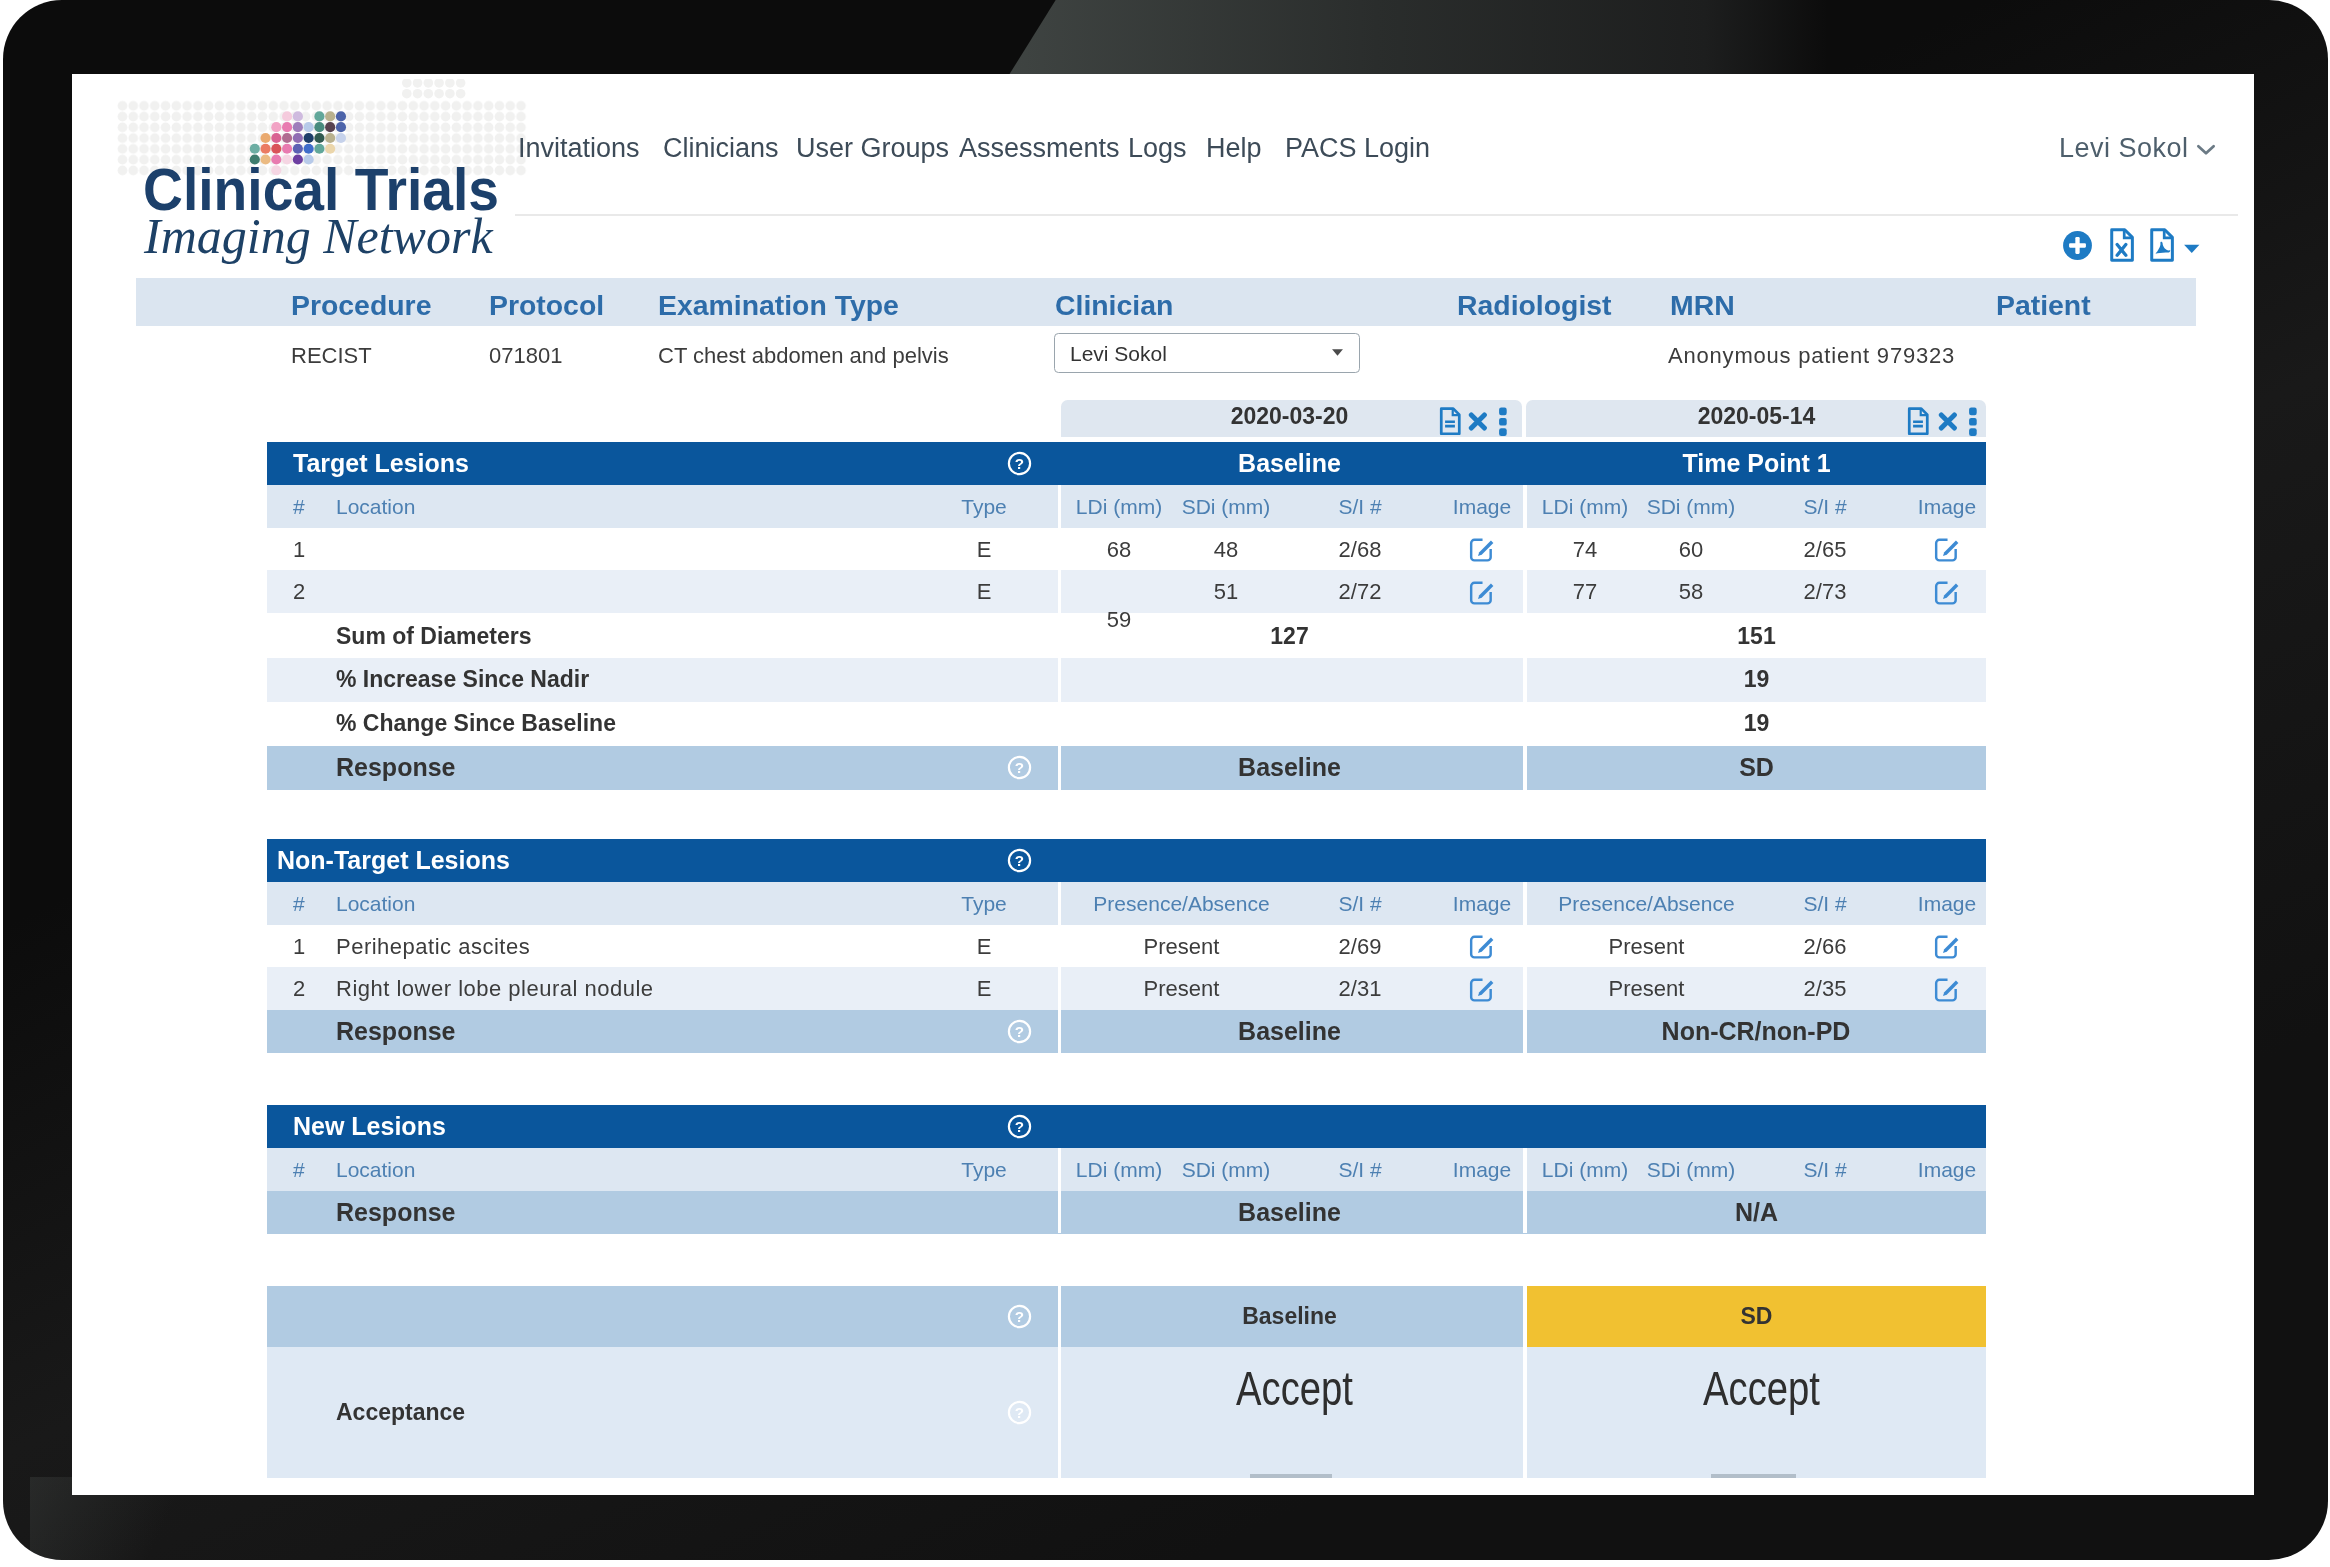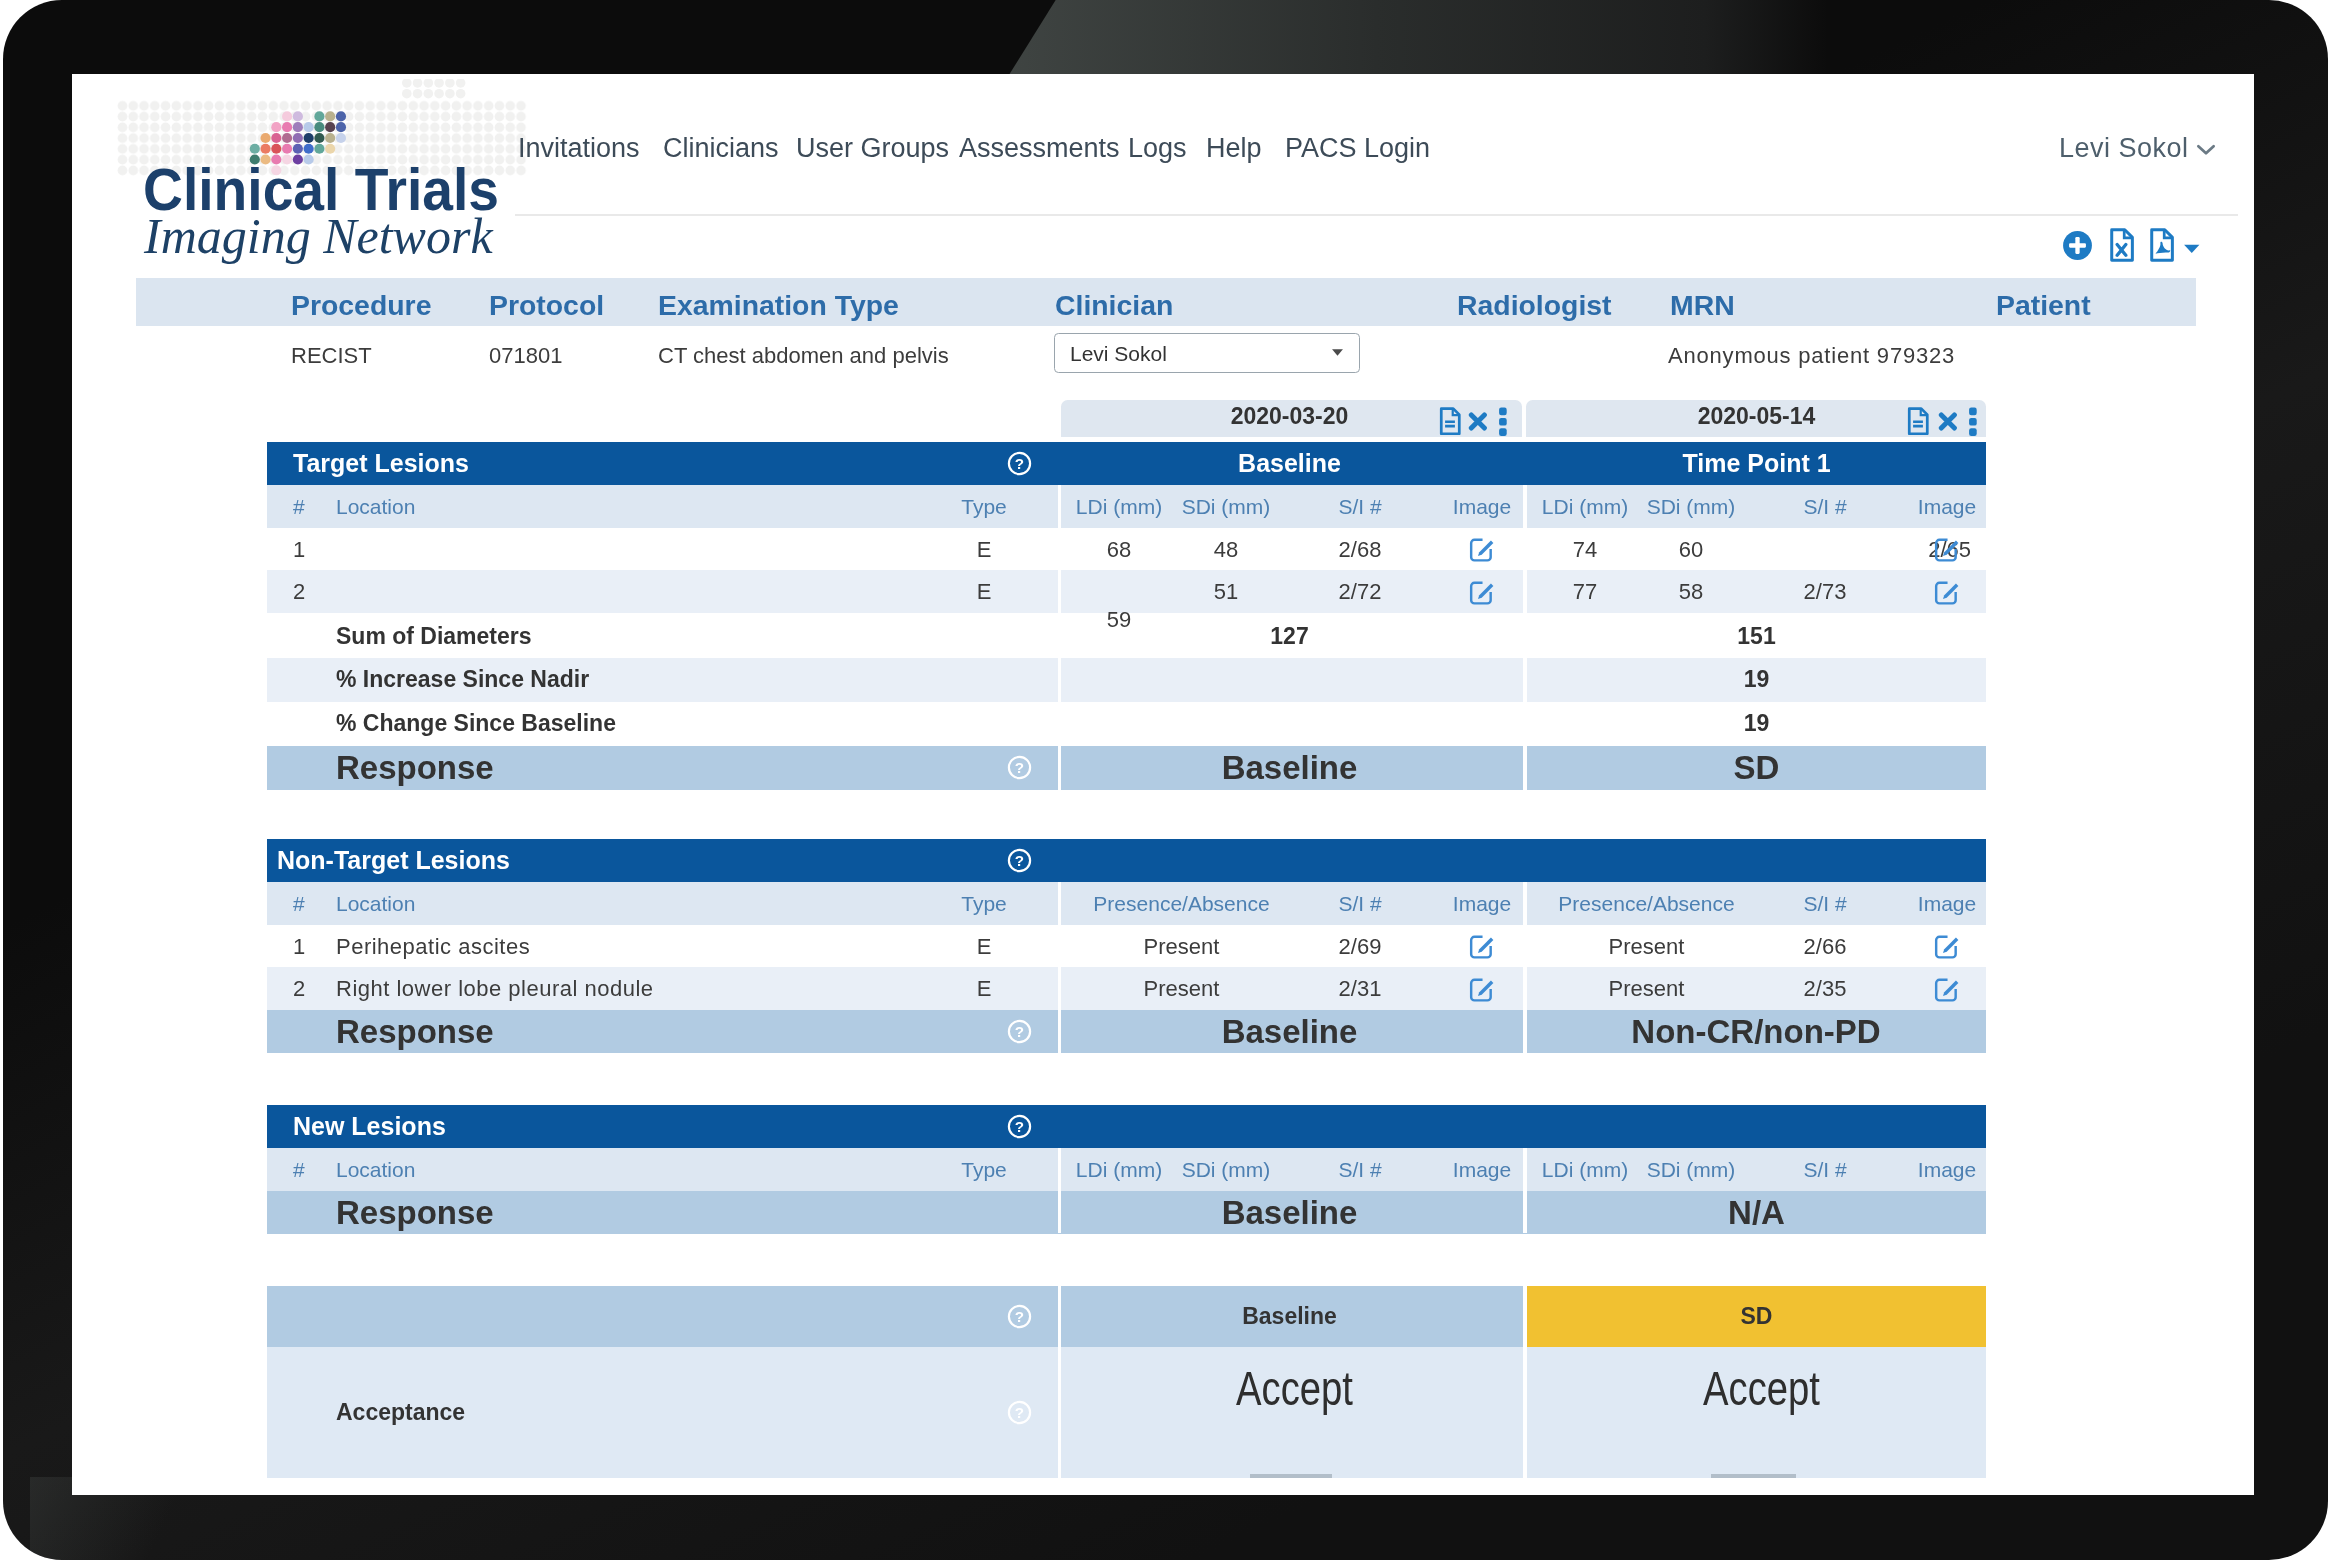--- a/index.html
+++ b/index.html
@@ -19,21 +19,21 @@
   .accrow{background:#dfe9f4;}
   .yellow{background:#f1c131;}
   .navtxt{font-size:27px;line-height:27px;color:#3d4b58;}
   .hdrblue{font-weight:bold;font-size:28.4px;line-height:28.4px;color:#2d6ca9;}
   .body38{font-size:22px;color:#3c3c3c;}
   .steel{font-size:21px;color:#4d80b2;}
   .wbold{font-weight:bold;font-size:25px;color:#ffffff;}
   .dbold{font-weight:bold;font-size:23px;color:#333333;}
   .ctr{text-align:center;}
   .lh78{line-height:43px;}
-  .b44{font-weight:bold;font-size:33px;color:#333;}
+  .b44{font-weight:bold;font-size:25px;color:#333;}
   .gapv{position:absolute;background:#ffffff;width:8.2px;}
 </style>
 </head>
 <body>
 <div class="bezel">
   <div style="position:absolute;left:1005px;top:0;width:820px;height:77px;background:linear-gradient(to right,#3f4442,#2a2d2c 45%,#1d1e1e 85%,rgba(24,24,24,0));clip-path:polygon(48px 0,100% 0,100% 100%,0 100%);"></div>
   <div style="position:absolute;left:27px;top:1477px;width:219px;height:88px;background:linear-gradient(115deg,rgba(70,74,72,.35),rgba(0,0,0,0) 60%);"></div>
 </div>
 <div class="screen"></div>
 <div id="content" class="abs" style="left:0;top:0;width:2330px;height:1185px;">
@@ -202,21 +202,21 @@
 <div class="t body38 lh78 ctr" style="left:902px;top:528px;width:164px;">E</div>
 <div class="t body38 lh78 ctr" style="left:1037px;top:528px;width:164px;">68</div>
 <div class="t body38 lh78 ctr" style="left:1144px;top:528px;width:164px;">48</div>
 <div class="t body38 lh78 ctr" style="left:1278px;top:528px;width:164px;">2/68</div>
 <svg class="abs ed" style="left:1469px;top:536px;" width="26" height="26" viewBox="0 0 48 48">
       <path d="M40 24 V39 a6 6 0 0 1 -6 6 H10 a6 6 0 0 1 -6 -6 V13 a6 6 0 0 1 6 -6 H25" fill="none" stroke="#3d8bd4" stroke-width="4.5"></path>
       <path d="M19 30 L40.5 8.5 l4.5 4.5 L23.5 34.5 l-7 2.5 Z" fill="#3d8bd4"></path>
     </svg>
 <div class="t body38 lh78 ctr" style="left:1503px;top:528px;width:164px;">74</div>
 <div class="t body38 lh78 ctr" style="left:1609px;top:528px;width:164px;">60</div>
-<div class="t body38 lh78 ctr" style="left:1807px;top:528px;width:164px;text-align:right;">2/65</div>
+<div class="t body38 lh78 ctr" style="left:1743px;top:528px;width:164px;">2/65</div>
 <svg class="abs ed" style="left:1934px;top:536px;" width="26" height="26" viewBox="0 0 48 48">
       <path d="M40 24 V39 a6 6 0 0 1 -6 6 H10 a6 6 0 0 1 -6 -6 V13 a6 6 0 0 1 6 -6 H25" fill="none" stroke="#3d8bd4" stroke-width="4.5"></path>
       <path d="M19 30 L40.5 8.5 l4.5 4.5 L23.5 34.5 l-7 2.5 Z" fill="#3d8bd4"></path>
     </svg>
 
 <div class="abs altrow" style="left:267px;top:570px;width:1719px;height:43px;"></div>
 <div class="t body38 lh78" style="left:293px;top:570px;">2</div>
 <div class="t body38 lh78 ctr" style="left:902px;top:570px;width:164px;">E</div>
 <div class="t body38 lh78 ctr" style="left:1037px;top:570px;width:164px;margin-top:28px;">59</div>
 <div class="t body38 lh78 ctr" style="left:1144px;top:570px;width:164px;">51</div>

